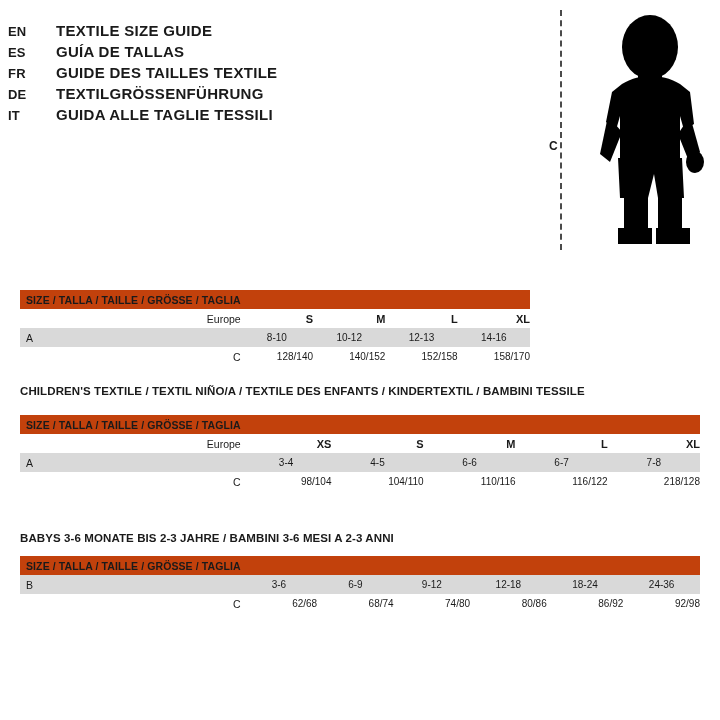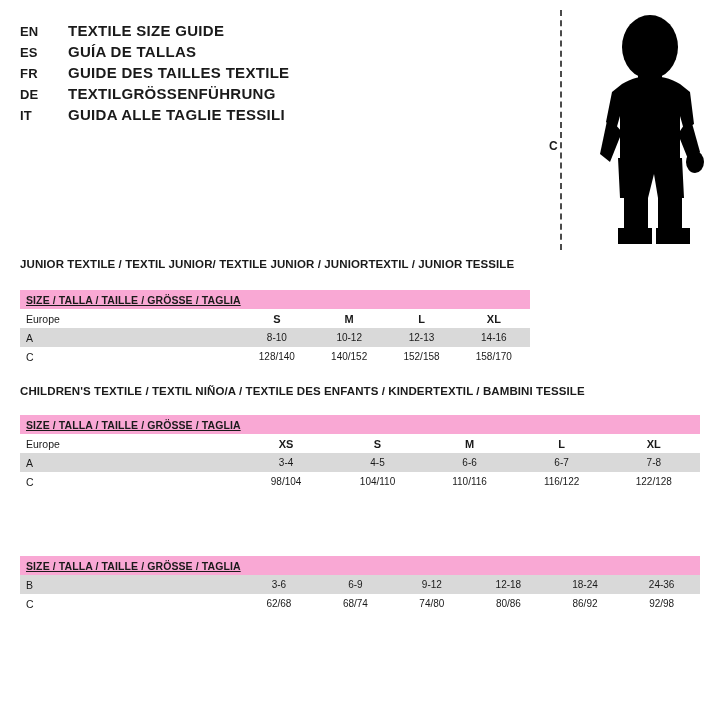--- a/index.html
+++ b/index.html
@@ -18,21 +18,21 @@
   .page {
     position: relative;
     width: 720px;
     height: 720px;
     box-sizing: border-box;
   }
 
   
   .titles {
     position: absolute;
-    left: 20px;
+    left: 8px;
     top: 22px;
     width: 470px;
   }
   .title-row {
     display: flex;
     align-items: baseline;
     margin-bottom: 4px;
   }
   .title-lang {
     width: 48px;
@@ -94,31 +94,31 @@
     border-collapse: collapse;
     font-size: 11px;
   }
   table.size-table td {
     padding: 0;
     height: 19px;
     vertical-align: middle;
     white-space: nowrap;
   }
   .hdr-row td {
-    background: #f9a8d4;
+    background: #c2410c;
     font-weight: bold;
     font-size: 10.5px;
     letter-spacing: 0.1px;
-    text-decoration: underline;
   }
   .band-row td {
     background: #d9d9d9;
   }
   .plain-row td {
     background: #ffffff;
+    text-align: right;
   }
   .lbl {
     padding-left: 6px !important;
     font-size: 10.5px;
   }
   .val {
     text-align: center;
     font-size: 10px;
   }
   .hdr-size {
@@ -192,21 +192,20 @@
 
         <rect x="50" y="184" width="24" height="36"></rect>
         <rect x="84" y="184" width="24" height="36"></rect>
 
         <path d="M44 216 L78 216 L78 232 L44 232 Z"></path>
         <path d="M82 216 L116 216 L116 232 L82 232 Z"></path>
       </g>
     </svg>
   </div>
 
-  <div class="section-heading" style="top: 258px;">JUNIOR TEXTILE / TEXTIL JUNIOR/ TEXTILE JUNIOR / JUNIORTEXTIL / JUNIOR TESSILE</div>
 
   <table class="size-table" style="left:20px; top:290px; width:510px;">
     <tbody>
         <tr class="hdr-row">
       <td class="lbl">SIZE / TALLA / TAILLE / GRÖSSE / TAGLIA</td>
       <td></td>
           <td></td>
           <td></td>
           <td></td>
     </tr>
@@ -261,25 +260,26 @@
       <td class="val">6-6</td>
       <td class="val">6-7</td>
       <td class="val">7-8</td>
     </tr>
     <tr class="plain-row">
       <td class="lbl">C</td>
       <td class="val">98/104</td>
       <td class="val">104/110</td>
       <td class="val">110/116</td>
       <td class="val">116/122</td>
-      <td class="val">122/128</td>
+      <td class="val">218/128</td>
     </tr>
   </tbody>
     </table>
 
+  <div class="section-heading" style="top: 532px;">BABYS 3-6 MONATE BIS 2-3 JAHRE / BAMBINI 3-6 MESI A 2-3 ANNI</div>
 
   <table class="size-table" style="left:20px; top:556px; width:680px;">
     <tbody>
         <tr class="hdr-row">
       <td class="lbl">SIZE / TALLA / TAILLE / GRÖSSE / TAGLIA</td>
       <td></td>
           <td></td>
           <td></td>
           <td></td>
           <td></td>

